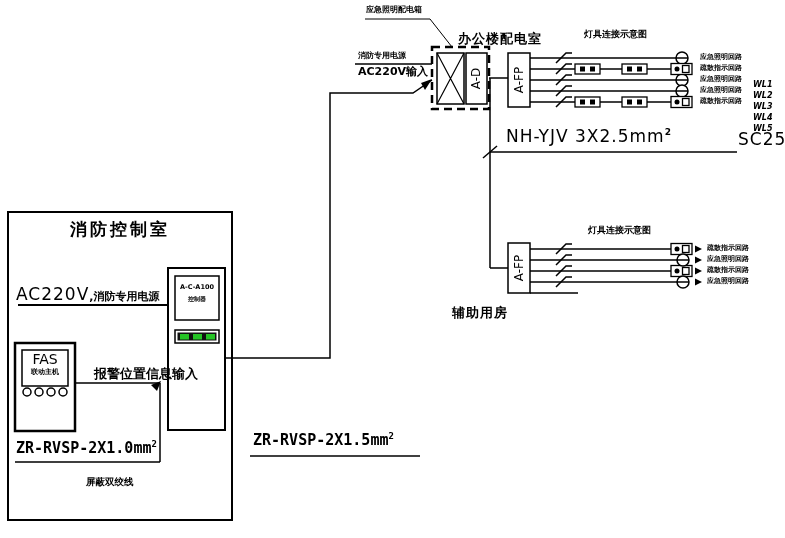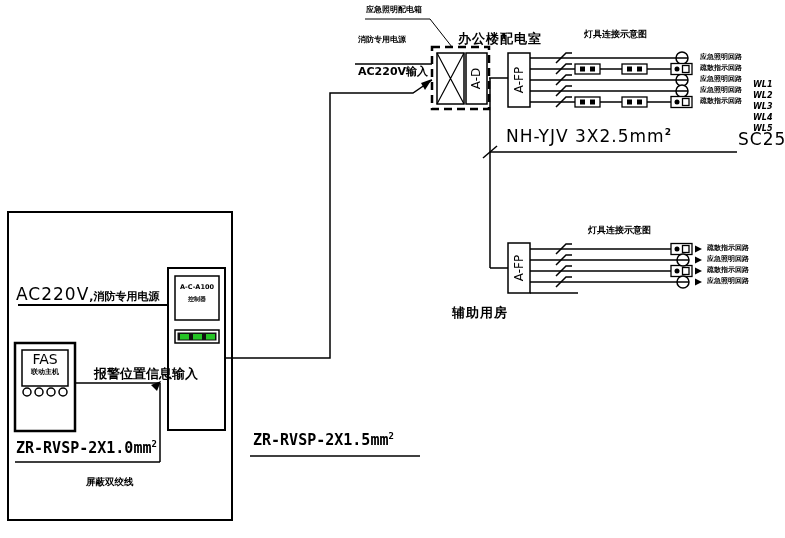--- a/index.html
+++ b/index.html
@@ -156,41 +156,42 @@
       </g>
 
       <path d="M250,456 H420" stroke-width="1.5"></path>
     </g>
 
     <text x="476.5" y="78.5" transform="rotate(-90 476.5 78.5)" font-size="12" text-anchor="middle" dominant-baseline="middle" fill="#000" font-family="DejaVu Sans, sans-serif">A-D</text>
     <text x="519" y="80" transform="rotate(-90 519 80)" font-size="12" text-anchor="middle" dominant-baseline="middle" fill="#000" font-family="DejaVu Sans, sans-serif">A-FP</text>
     <text x="519" y="268" transform="rotate(-90 519 268)" font-size="12" text-anchor="middle" dominant-baseline="middle" fill="#000" font-family="DejaVu Sans, sans-serif">A-FP</text>
   </svg>
 
+  <div class="lbl title-big ctr" style="left:40px;top:220px;width:160px;">消防控制室</div>
 
   <div class="lbl" style="left:16px;top:285px;">
     <span class="cable-xl">AC220V</span><span class="b" style="font-size:11px;">,消防专用电源</span>
   </div>
 
   <div class="lbl ctr" style="left:22px;top:352px;width:46px;font-size:14px;">FAS</div>
   <div class="lbl ctr b" style="left:22px;top:369px;width:46px;font-size:7px;">联动主机</div>
 
   <div class="lbl b" style="left:94px;top:367px;font-size:13px;">报警位置信息输入</div>
 
   <div class="lbl ctr b" style="left:175px;top:284px;width:44px;font-size:6.5px;">A-C-A100</div>
   <div class="lbl ctr b" style="left:175px;top:296px;width:44px;font-size:6px;">控制器</div>
 
   <div class="lbl cable-lg" style="left:16px;top:440px;">
     <span>ZR-RVSP-2X1.0mm</span><span class="sup">2</span>
   </div>
   <div class="lbl b" style="left:86px;top:477px;font-size:9.5px;text-align:center;">屏蔽双绞线</div>
 
   <div class="lbl mid-annotation tiny" style="left:366px;top:6px;">应急照明配电箱</div>
   <div class="lbl room-title" style="left:458px;top:8px;margin-top:24px;">办公楼配电室</div>
-  <div class="lbl tiny" style="left:358px;top:36px;">消防专用电源</div>
+  <div class="lbl tiny" style="left:358px;top:52px;">消防专用电源</div>
   <div class="lbl b" style="left:358px;top:66px;font-size:11px;">AC220V输入</div>
 
   <div class="lbl cable-xl" style="left:506px;top:127px;">
     <span>NH-YJV 3X2.5mm</span><span class="sup b">2</span>
   </div>
   <div class="lbl cable-xl" style="left:738px;top:130px;">SC25</div>
 
   <div class="lbl cable-lg" style="left:253px;top:432px;">
     <span>ZR-RVSP-2X1.5mm</span><span class="sup">2</span>
   </div>

